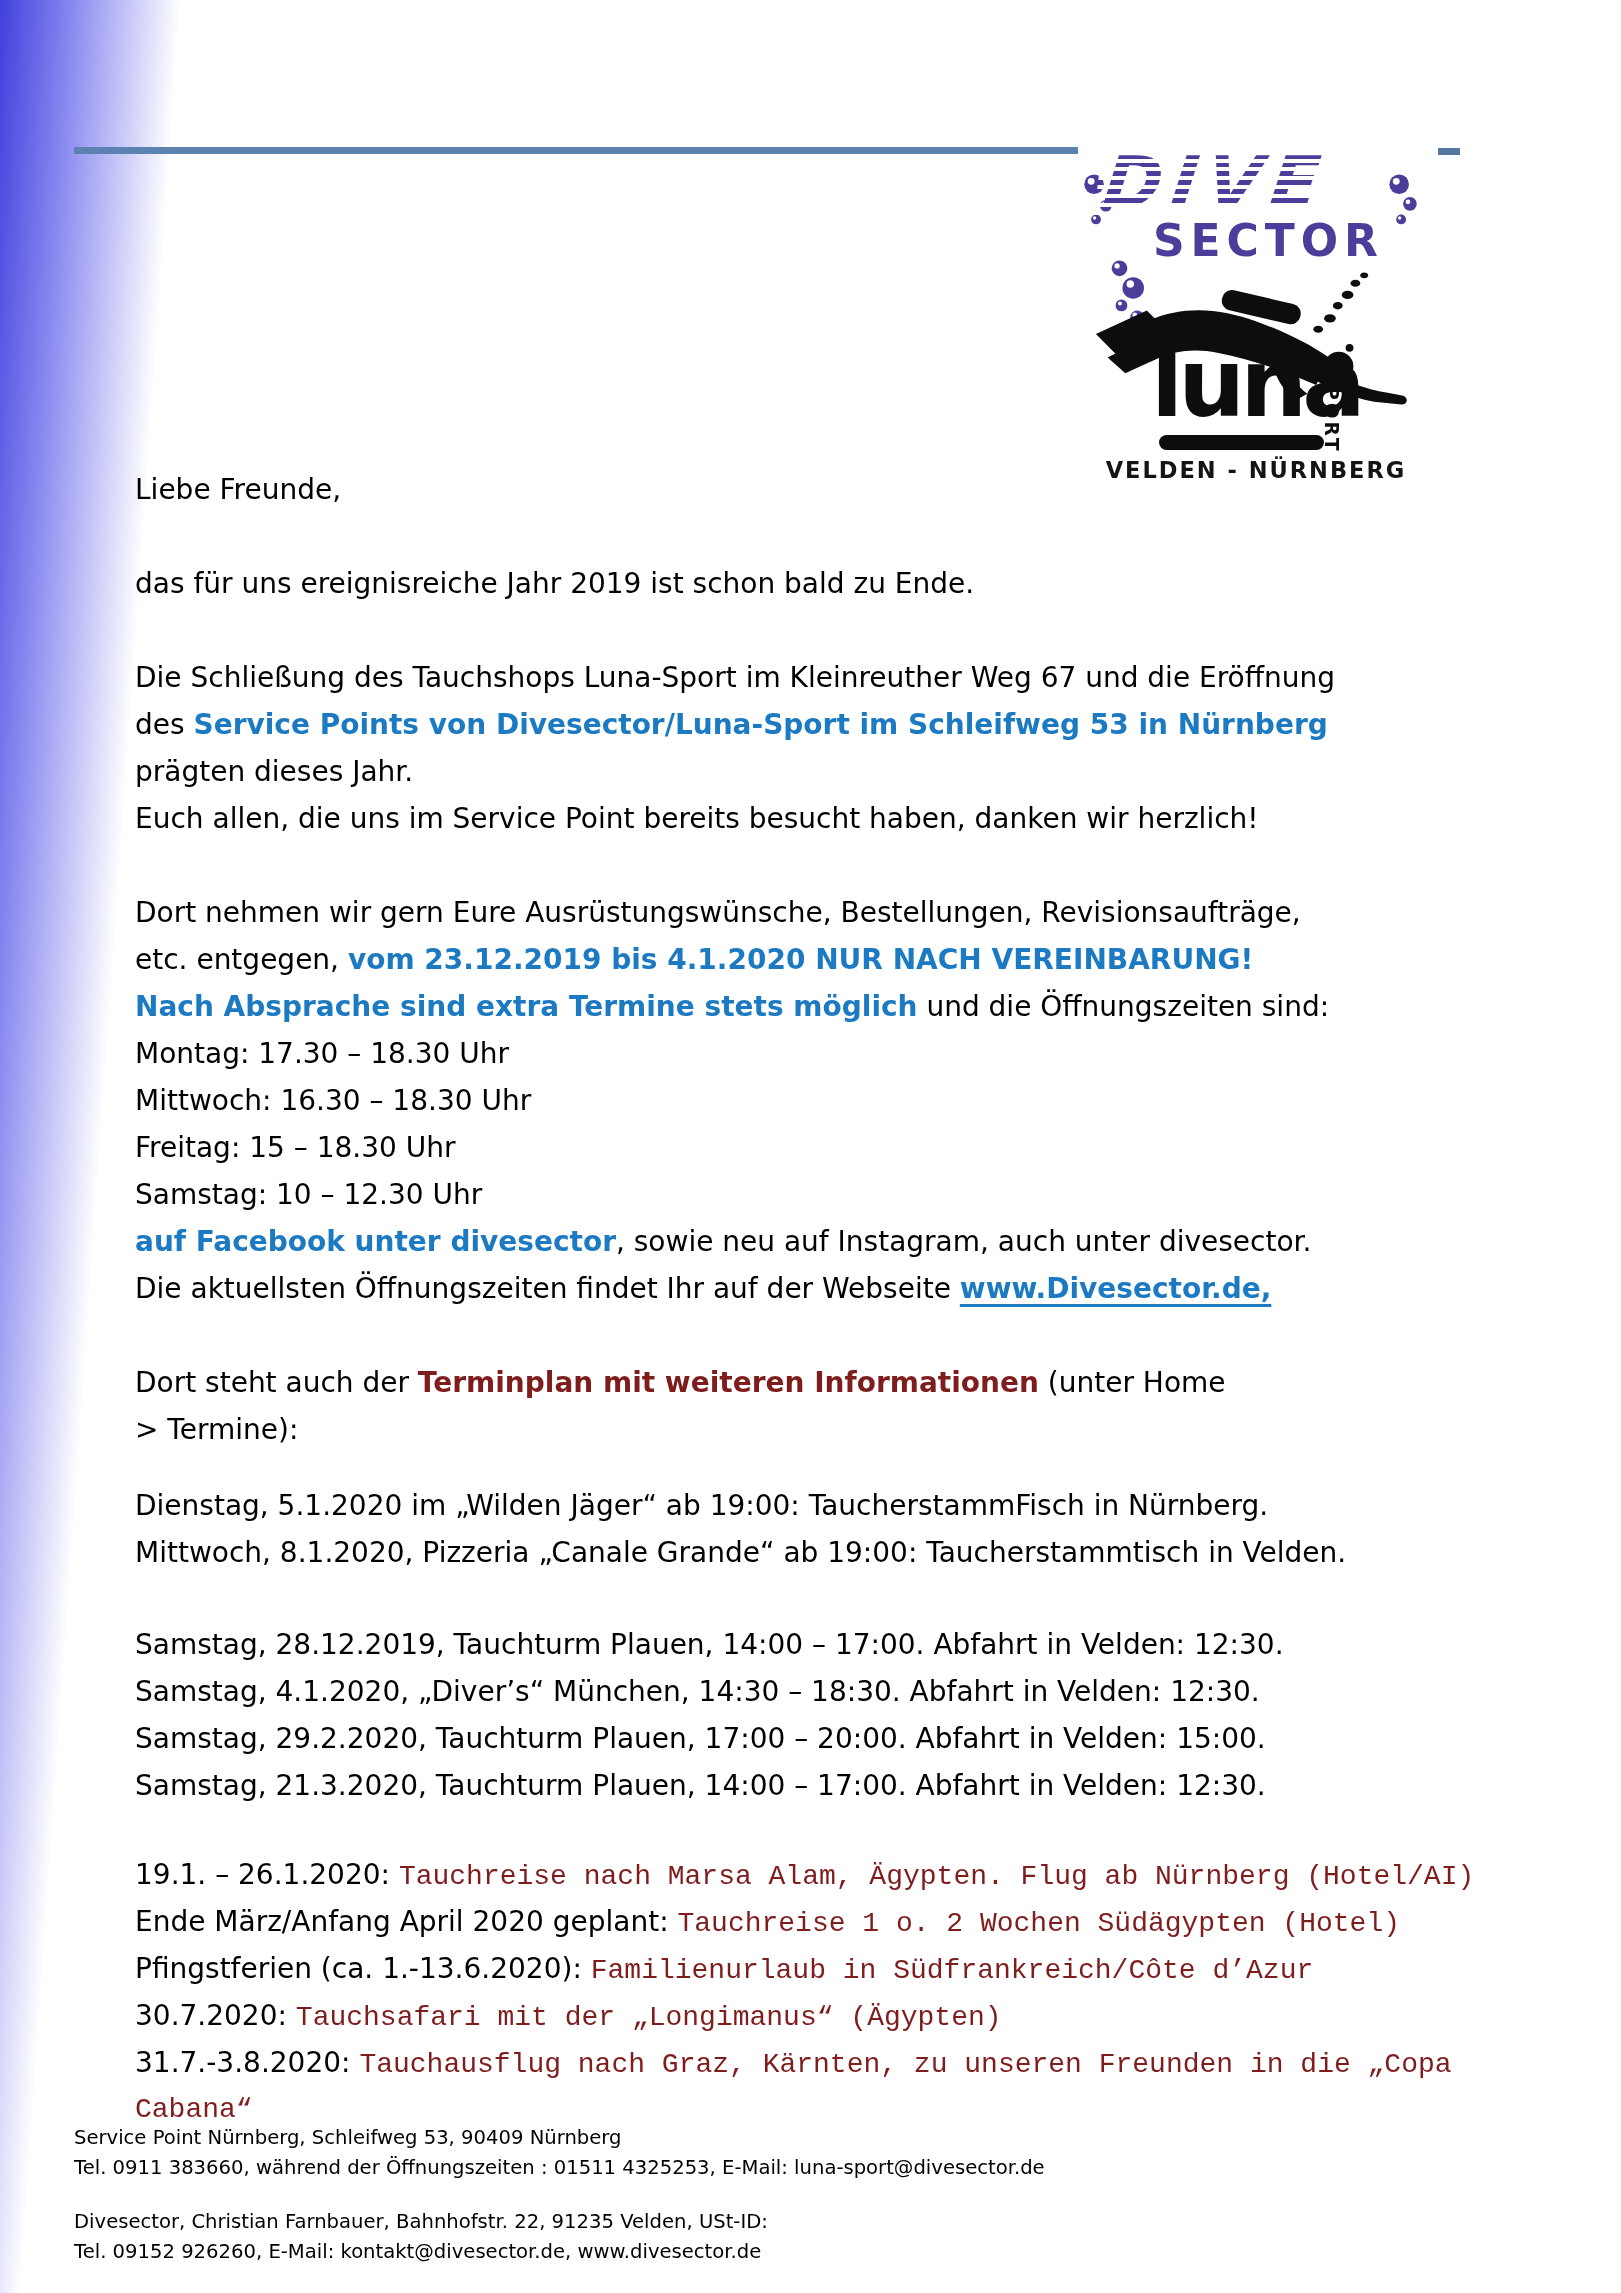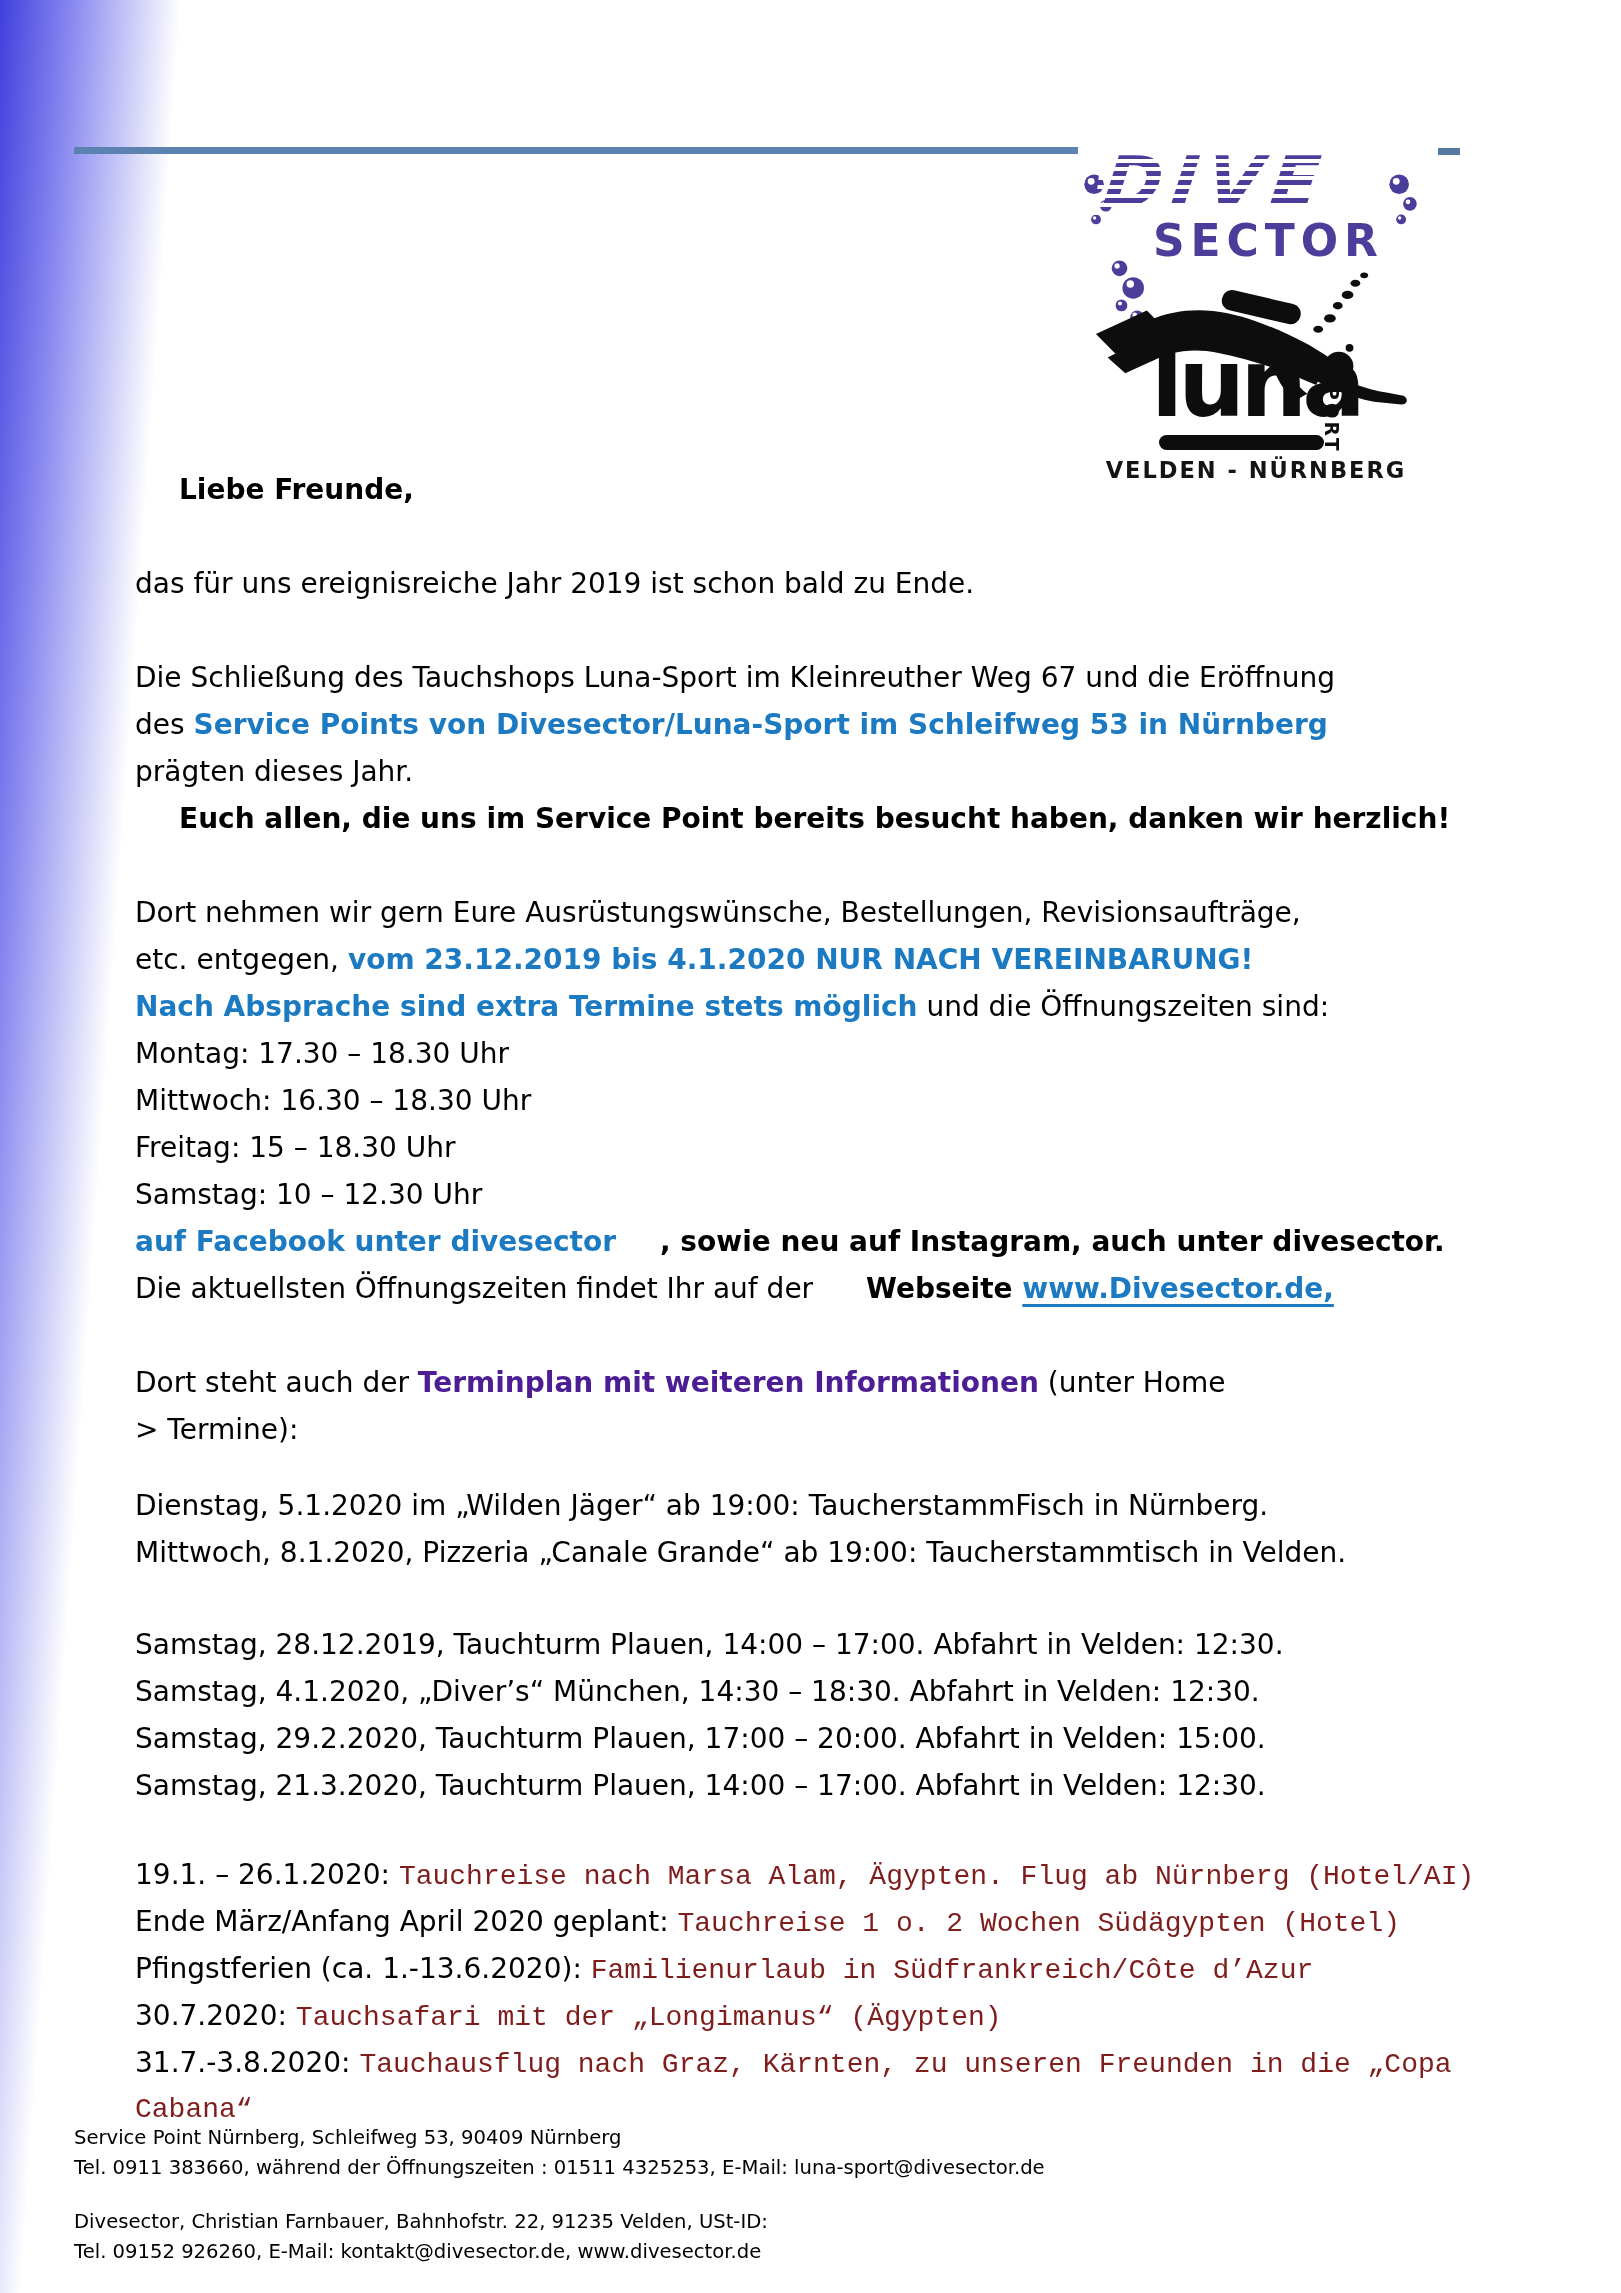--- a/index.html
+++ b/index.html
@@ -44,23 +44,23 @@
   .logo-location{
     position:absolute;left:15.7px;top:312px;
     font-size:22.5px;font-weight:bold;letter-spacing:2px;color:#141414;white-space:nowrap;
   }
 
   
   .letter{position:absolute;left:135px;top:466px;width:1372px;font-size:28px;line-height:47px;}
   .line{white-space:nowrap;height:47px;}
   .blank{height:47px;}
   .sp30{height:29px;} .sp46{height:45px;} .sp43{height:42px;}
-  .b{font-weight:bold;margin-left:44px;}
+  .b{font-weight:normal;}
   .blue{color:#1b7ac2;font-weight:bold;}
-  .red{color:#4c1d95;font-weight:bold;}
+  .red{color:#7f1d1d;font-weight:bold;}
   .green{color:#7f1d1d;font-family:Liberation Mono, monospace;}
   .link{text-decoration:underline;text-decoration-thickness:2.9px;text-underline-offset:5.9px;}
 
   
   .footer{position:absolute;left:74px;top:2123px;font-size:19.6px;line-height:30px;color:#000;}
   .fline{white-space:nowrap;height:30px;}
   .fgap{height:23.5px;}
 </style>
 </head>
 <body>

